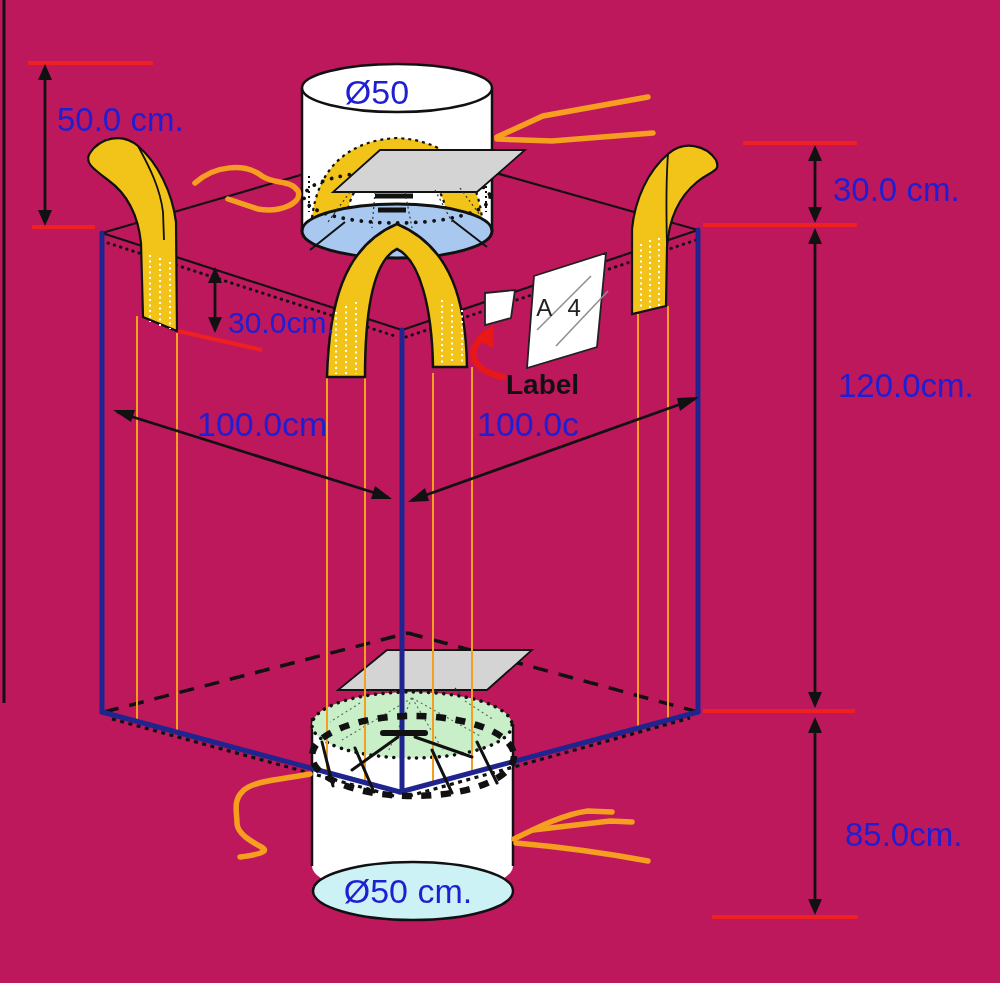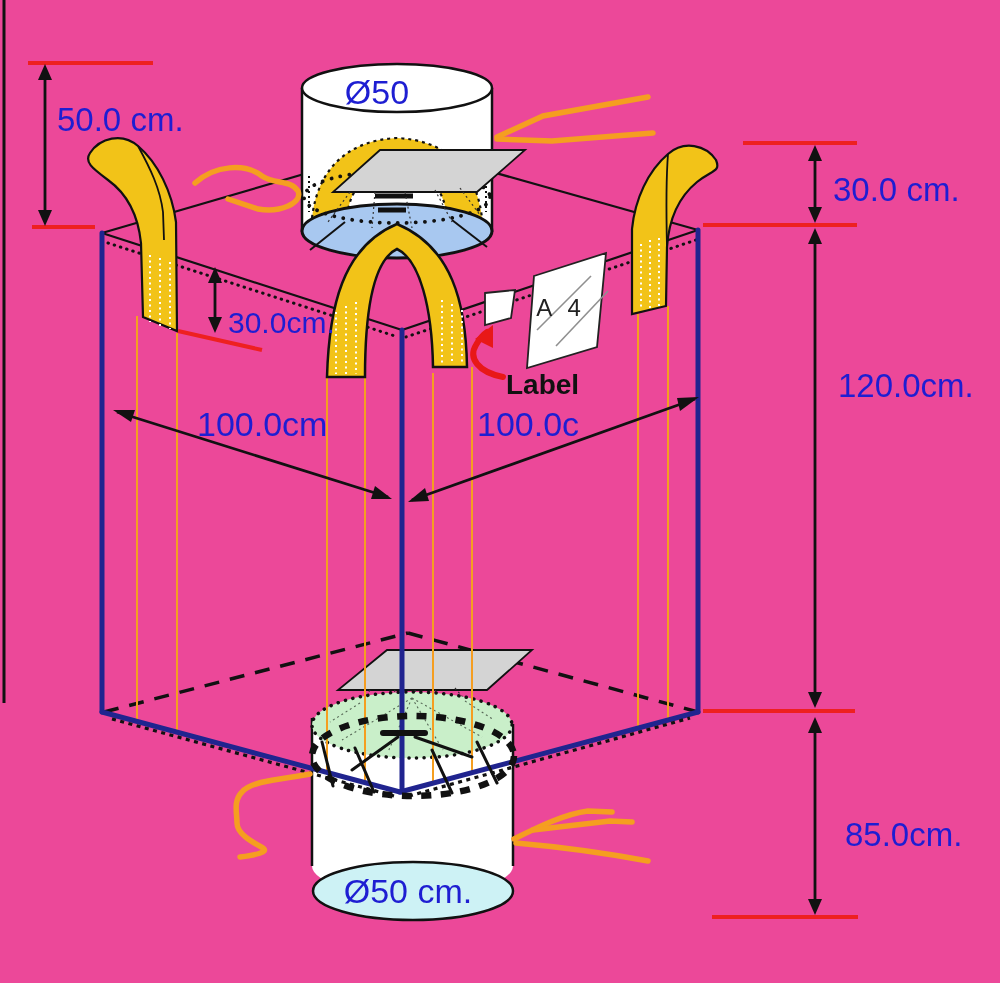--- a/index.html
+++ b/index.html
@@ -1,17 +1,17 @@
 <!DOCTYPE html>
 <html><head>
 <meta charset="utf-8">
 <style>
   html,body{margin:0;padding:0;background:#ffffff;}
   body{font-family:"Liberation Sans", sans-serif;}
-  .stage{position:relative;width:1000px;height:983px;background:#ec4899;overflow:hidden;}
+  .stage{position:relative;width:1000px;height:983px;background:#be185d;overflow:hidden;}
   svg{display:block;}
   text{font-family:"Liberation Sans", sans-serif;}
   .dim{fill:#1e1ed2;font-size:33px;}
   .dim-sm{fill:#1e1ed2;font-size:30px;}
   .dim-md{fill:#1e1ed2;font-size:34px;}
   .lbl{fill:#111;font-size:28px;font-weight:bold;}
   .a4{fill:#222;font-size:24px;letter-spacing:5px;}
 </style>
 </head>
 <body>

